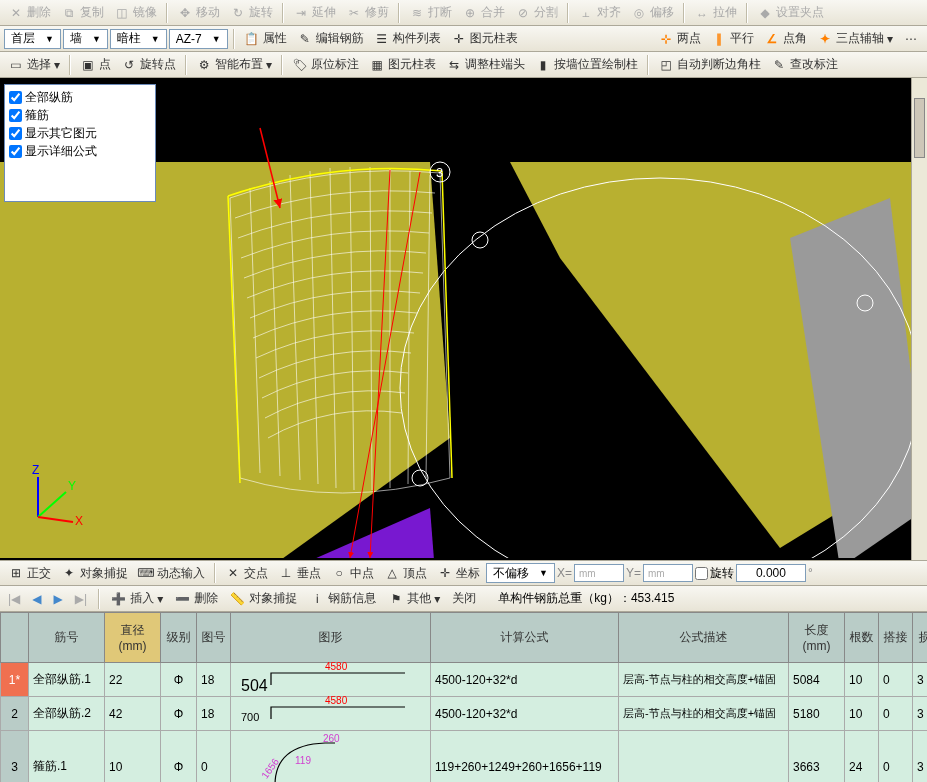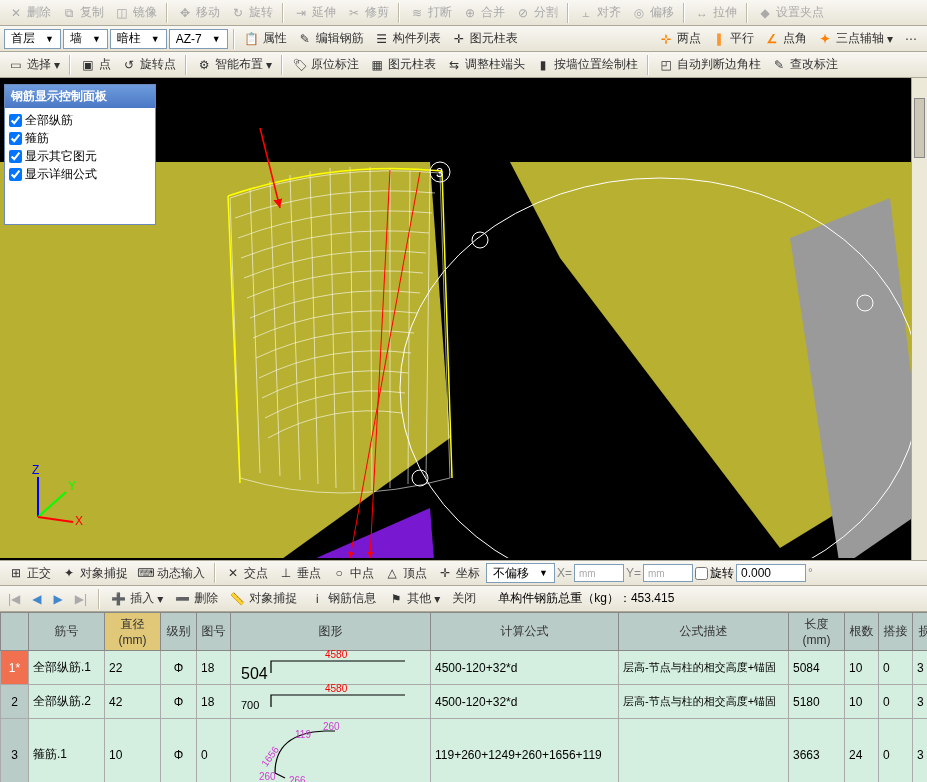--- a/index.html
+++ b/index.html
@@ -17,21 +17,21 @@
 .panel { position: absolute; left: 4px; top: 6px; width: 152px; background: #fff; border: 1px solid #6b8ab9; z-index: 10; }
 .panel-title { background: linear-gradient(#6f9cdc,#4a78c5); color: #fff; font-size: 12px; padding: 3px 6px; font-weight: bold; }
 .panel-body { padding: 4px; height: 116px; }
 .chk { display: flex; align-items: center; gap: 3px; font-size: 12px; color: #000; margin-bottom: 1px; }
 .chk input { width: 13px; height: 13px; }
 .bottom-toolbar { display:flex; align-items:center; padding:2px 4px; border-top:1px solid #aca899; border-bottom:1px solid #aca899; background: linear-gradient(#f8f7f2,#e8e4d6); height:26px; gap:2px; }
 .bottom-toolbar2 { display:flex; align-items:center; padding:2px 4px; border-bottom:1px solid #aca899; background: linear-gradient(#f8f7f2,#e8e4d6); height:26px; gap:4px; }
 .input-field { background:#fff; border:1px solid #7f9db9; height:18px; padding:0 4px; display:inline-flex; align-items:center; min-width:50px; }
 .grid-area { background:#fff; overflow:auto; }
 table.grid { border-collapse: collapse; width: 100%; table-layout: fixed; }
-table.grid th { background:#b9ccc7; border:1px solid #888; padding:3px 4px; font-size:12px; font-weight:normal; color:#333; text-align:center; height:20px; }
+table.grid th { background:#b9ccc7; border:1px solid #888; padding:9px 4px; font-size:12px; font-weight:normal; color:#333; text-align:center; height:20px; }
 table.grid th.hl-h { background:#e0c878; }
 table.grid td { border:1px solid #aaa; padding:4px; font-size:12px; background:#d4eee0; vertical-align:middle; }
 table.grid td.rownum { background:#b9ccc7; text-align:center; width:28px; }
 table.grid td.rownum.sel { background:#f07050; color:#fff; }
 .shape-cell { background:#d4eee0; position:relative; height:28px; }
 .shape-bar { position:relative; display:inline-block; }
 .red-dim { color:#f00; font-size:10px; position:absolute; }
 .purple-dim { color:#d040d0; font-size:10px; }
 .scroll-v { position:absolute; right:0; top:0; bottom:0; width:16px; background:#ece9d8; border-left:1px solid #aca899; }
 .scroll-v .thumb { position:absolute; left:2px; right:2px; background:#cdc7b8; border:1px solid #888; }
@@ -206,21 +206,20 @@
       <span>自动判断边角柱</span>
     </span>
   <span class="tb-btn">
       <span class="ico">✎</span>
       <span>查改标注</span>
     </span>
 </div>
 
 <div class="canvas-area">
   <div class="panel">
-    <div class="panel-title">钢筋显示控制面板</div>
     <div class="panel-body">
       <label class="chk">
           <input type="checkbox" checked="" style="">
           <span>全部纵筋</span>
         </label>
       <label class="chk">
           <input type="checkbox" checked="" style="">
           <span>箍筋</span>
         </label>
       <label class="chk">
@@ -350,21 +349,21 @@
   <span style="color:#888">X=</span>
   <span class="input-field">
       <span style="color:#aaa;font-size:10px">mm</span>
     </span>
   <span style="color:#888">Y=</span>
   <span class="input-field">
       <span style="color:#aaa;font-size:10px">mm</span>
     </span>
   <input type="checkbox" style="">
   <span>旋转</span>
-  <span class="input-field" style="min-width:70px;justify-content:flex-start;">
+  <span class="input-field" style="min-width:70px;justify-content:center;">
       <span>0.000</span>
     </span>
   <span style="color:#888">°</span>
 </div>
 
 <div class="bottom-toolbar2">
   <span class="tb-btn" style="color:#aaa">|◀</span>
   <span class="tb-btn" style="color:#48c">◀</span>
   <span class="tb-btn" style="color:#48c">▶</span>
   <span class="tb-btn" style="color:#aaa">▶|</span>
@@ -474,21 +473,21 @@
     <td class="rownum ">3</td>
     <td>箍筋.1</td>
     <td>10</td>
     <td style="text-align:center">Φ</td>
     <td>0</td>
     <td class="shape-cell" style="height:70px;"><div class="shape-bar" style="width:180px;height:60px;">
       <svg width="120" height="60" style="position:absolute;left:30px;top:0">
                 <path d="M10,50 Q10,10 60,8 L70,8 M10,50 L20,55" stroke="#000" fill="none" stroke-width="1.2"></path>
               </svg>
       <span class="purple-dim" style="position:absolute;left:24px;top:28px;transform:rotate(-55deg);">1656</span>
-      <span class="purple-dim" style="position:absolute;left:60px;top:6px;text-align:center;">119</span>
+      <span class="purple-dim" style="position:absolute;left:60px;top:20px;text-align:center;">119</span>
       <span class="purple-dim" style="position:absolute;left:88px;top:-2px;">260</span>
       <span class="purple-dim" style="position:absolute;left:24px;top:48px;">260</span>
       <span class="purple-dim" style="position:absolute;left:54px;top:52px;">266</span>
     </div></td>
     <td>119+260+1249+260+1656+119</td>
     <td style="font-size:11px;"></td>
     <td>3663</td>
     <td>24</td>
     <td>0</td>
     <td>3</td>

